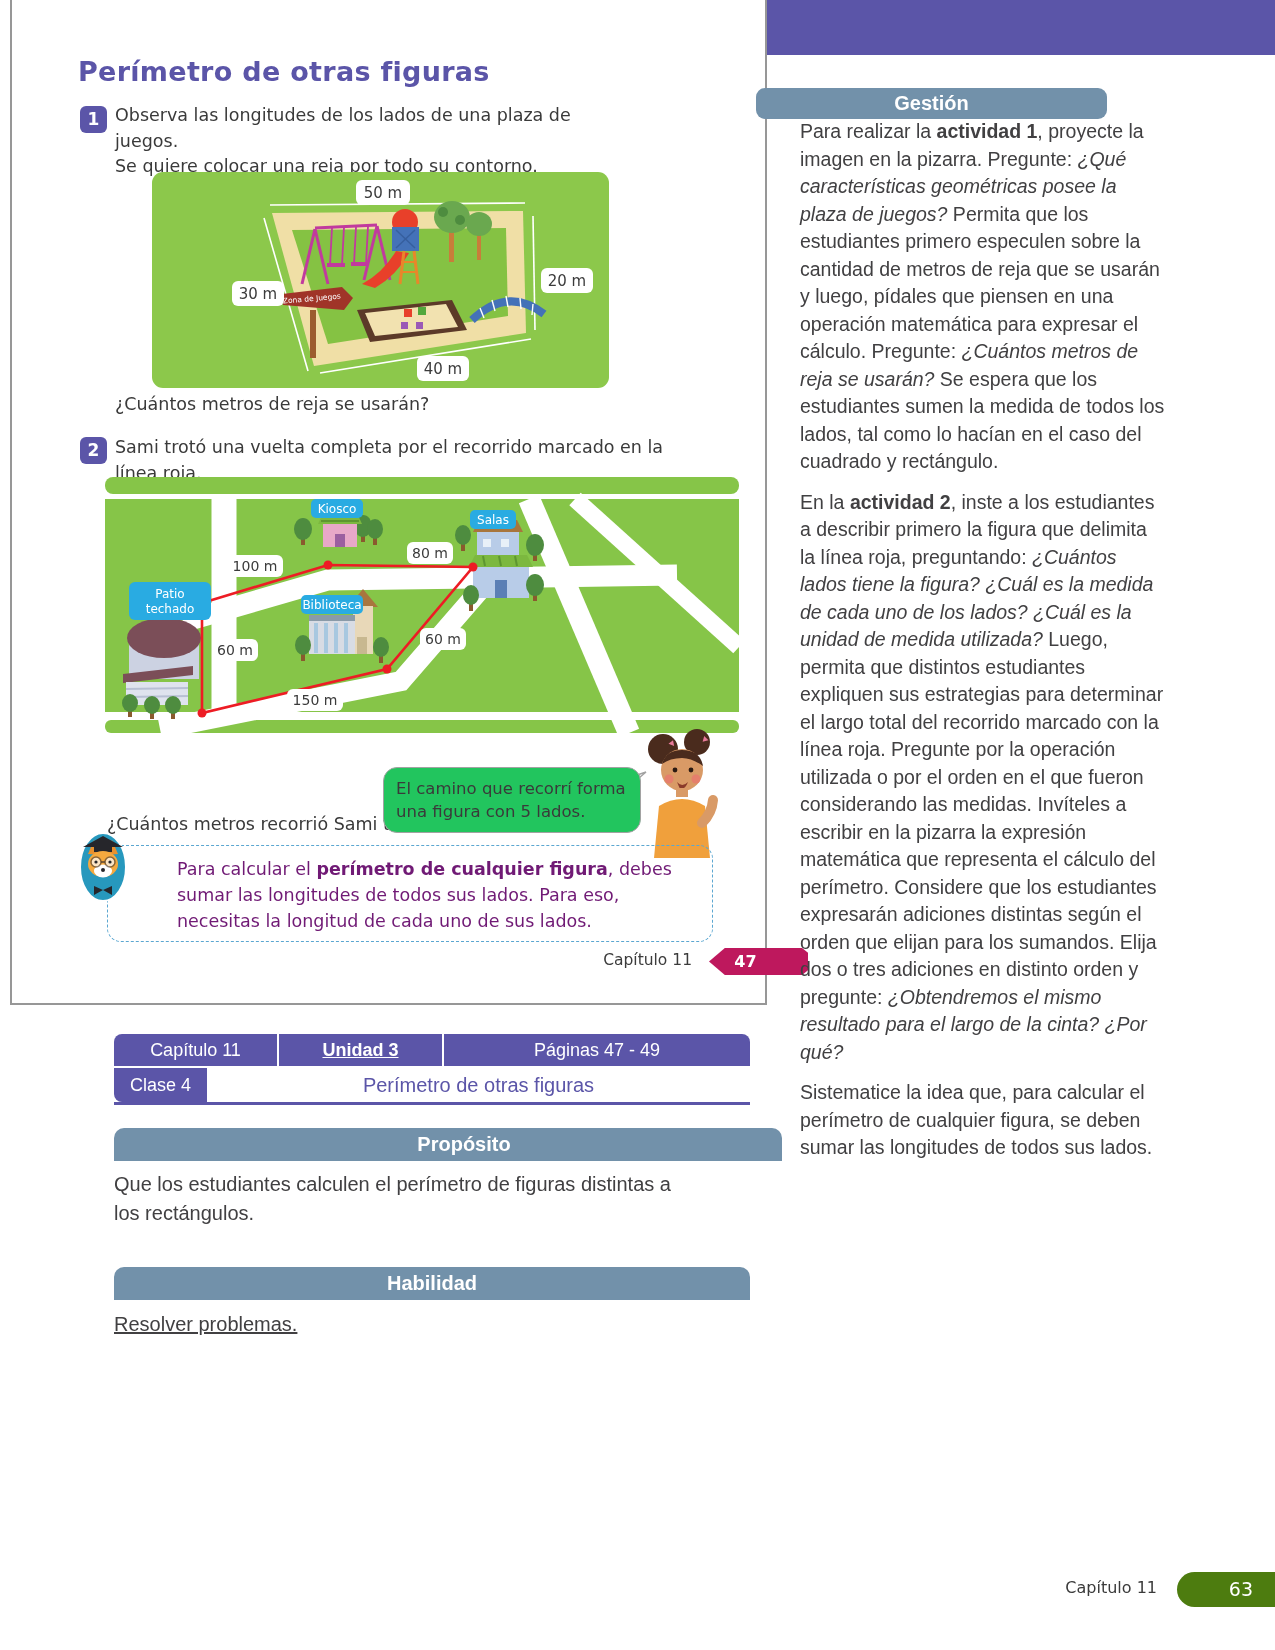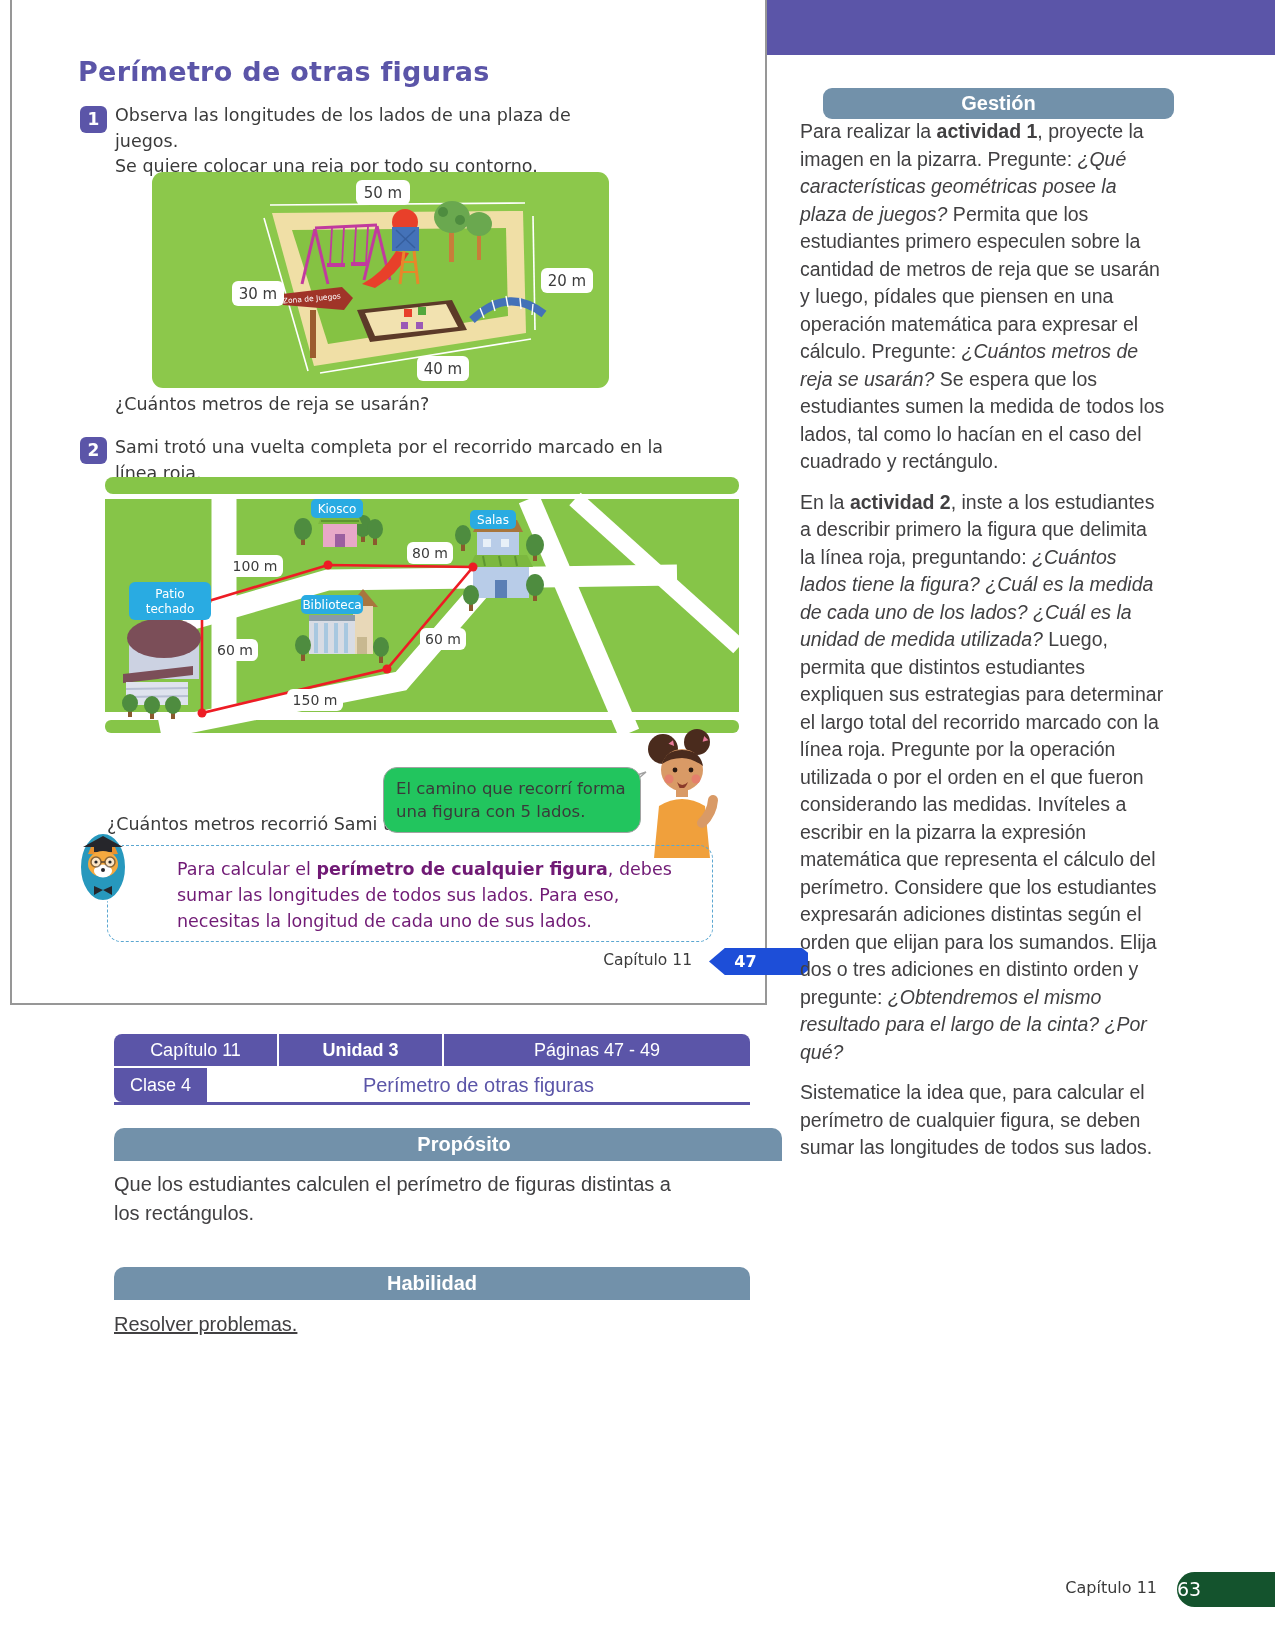--- a/index.html
+++ b/index.html
@@ -19,60 +19,60 @@
   
   .bubble{left:371px;top:767px;width:232px;background:#22c55e;border:1.5px solid #a2a2a2;
           border-radius:14px;padding:9px 12px;font-size:16.5px;line-height:23px;color:#3a3a3a;z-index:3;}
   .bubble-tail{left:588px;top:769px;z-index:2;}
 
   
   .note-box{left:95px;top:845px;width:606px;height:97px;border:1.6px dashed #5ba7d1;
             border-radius:14px;box-sizing:border-box;}
   .note-text{left:165px;top:856px;width:530px;font-size:17.5px;line-height:26px;color:#701a75;}
   .sp-footer-chapter{left:520px;top:951px;width:160px;text-align:right;font-size:15.5px;color:#3b3b3b;}
-  .badge-47{left:697px;top:948px;width:99px;height:27px;background:#1d4ed8;color:#fff;
+  .badge-47{left:697px;top:948px;width:99px;height:27px;background:#be185d;color:#fff;
             font-size:16px;font-weight:bold;line-height:27px;text-align:center;
             padding-right:26px;box-sizing:border-box;
             clip-path:polygon(0 50%,16% 0,94% 0,100% 18%,100% 82%,94% 100%,16% 100%);}
 
   
   .top-bar{left:763px;top:0;width:512px;height:55px;background:#5b55a8;}
   .section-bar{background:#7291aa;color:#fff;font-weight:bold;text-align:center;
                font-family:"Liberation Sans",sans-serif;}
-  .gestion-bar{left:823px;top:88px;width:351px;height:31px;font-size:20px;line-height:31px;border-radius:9px;}
+  .gestion-bar{left:756px;top:88px;width:351px;height:31px;font-size:20px;line-height:31px;border-radius:9px;}
   .tcol{left:800px;top:118px;width:366px;font-family:"Liberation Sans",sans-serif;
         font-size:19.5px;line-height:27.5px;color:#414042;}
   .tcol p{margin:0 0 13px 0;}
 
   
   .tbl-row1{left:114px;top:1034px;width:636px;height:32px;display:flex;
             font-family:"Liberation Sans",sans-serif;}
   .tbl-cell{background:#5b55a8;color:#fff;font-size:18px;text-align:center;line-height:32px;}
   .tbl-c1{width:163px;border-right:2px solid #fff;border-top-left-radius:8px;}
-  .tbl-c2{width:163px;border-right:2px solid #fff;font-weight:bold;}
+  .tbl-c2{width:163px;border-right:2px solid #fff;font-weight:bold;text-decoration:underline;}
   .tbl-c3{flex:1;border-top-right-radius:8px;}
   .tbl-row2{left:114px;top:1068px;width:636px;height:34px;display:flex;
             border-bottom:3px solid #5b55a8;box-sizing:content-box;
             font-family:"Liberation Sans",sans-serif;}
   .tbl-clase{width:93px;background:#5b55a8;color:#fff;font-size:18px;text-align:center;
              line-height:34px;border-bottom-left-radius:8px;}
   .tbl-lesson{flex:1;background:#fff;color:#5b55a8;font-size:20px;text-align:center;line-height:34px;}
 
   .proposito-bar{left:114px;top:1128px;width:636px;height:33px;font-size:20px;line-height:33px;
                  border-radius:10px 10px 0 0;padding-left:32px;}
   .proposito-text{left:114px;top:1170px;width:580px;font-family:"Liberation Sans",sans-serif;
                   font-size:20px;line-height:29px;color:#414042;}
   .habilidad-bar{left:114px;top:1267px;width:636px;height:33px;font-size:20px;line-height:33px;
                  border-radius:10px 10px 0 0;}
   .habilidad-text{left:114px;top:1310px;width:580px;font-family:"Liberation Sans",sans-serif;
                   font-size:20px;line-height:29px;color:#414042;text-decoration:underline;}
 
   .pg-footer-chapter{left:1000px;top:1578px;width:157px;text-align:right;font-size:16px;color:#3b3b3b;}
-  .badge-63{left:1177px;top:1572px;width:98px;height:35px;background:#14532d;color:#fff;
-            font-size:19px;line-height:35px;text-align:left;border-radius:18px 0 0 18px;
+  .badge-63{left:1177px;top:1572px;width:98px;height:35px;background:#4d7c0f;color:#fff;
+            font-size:19px;line-height:35px;text-align:right;border-radius:18px 0 0 18px;
             padding-right:22px;box-sizing:border-box;}
 </style>
 </head>
 <body>
 
 <div class="canvas">
 
   <div class="abs top-bar"></div>
 
   <div class="abs student-page">

